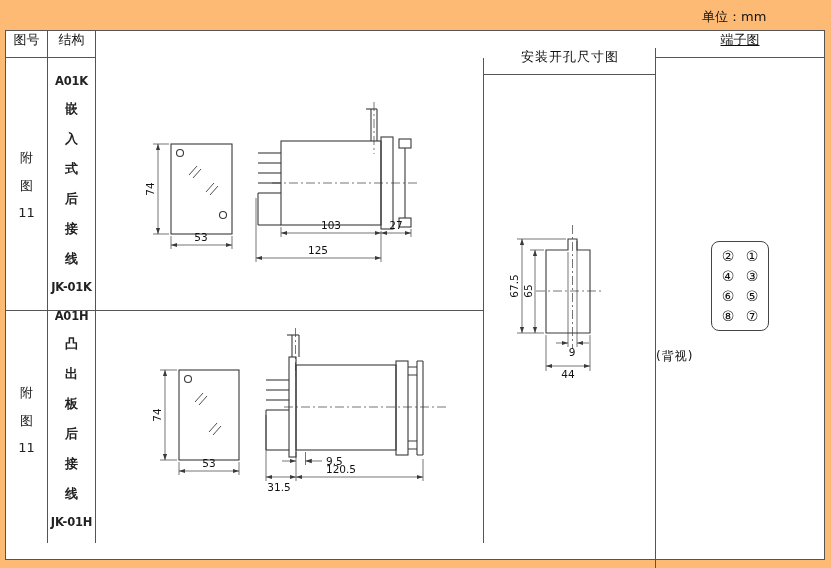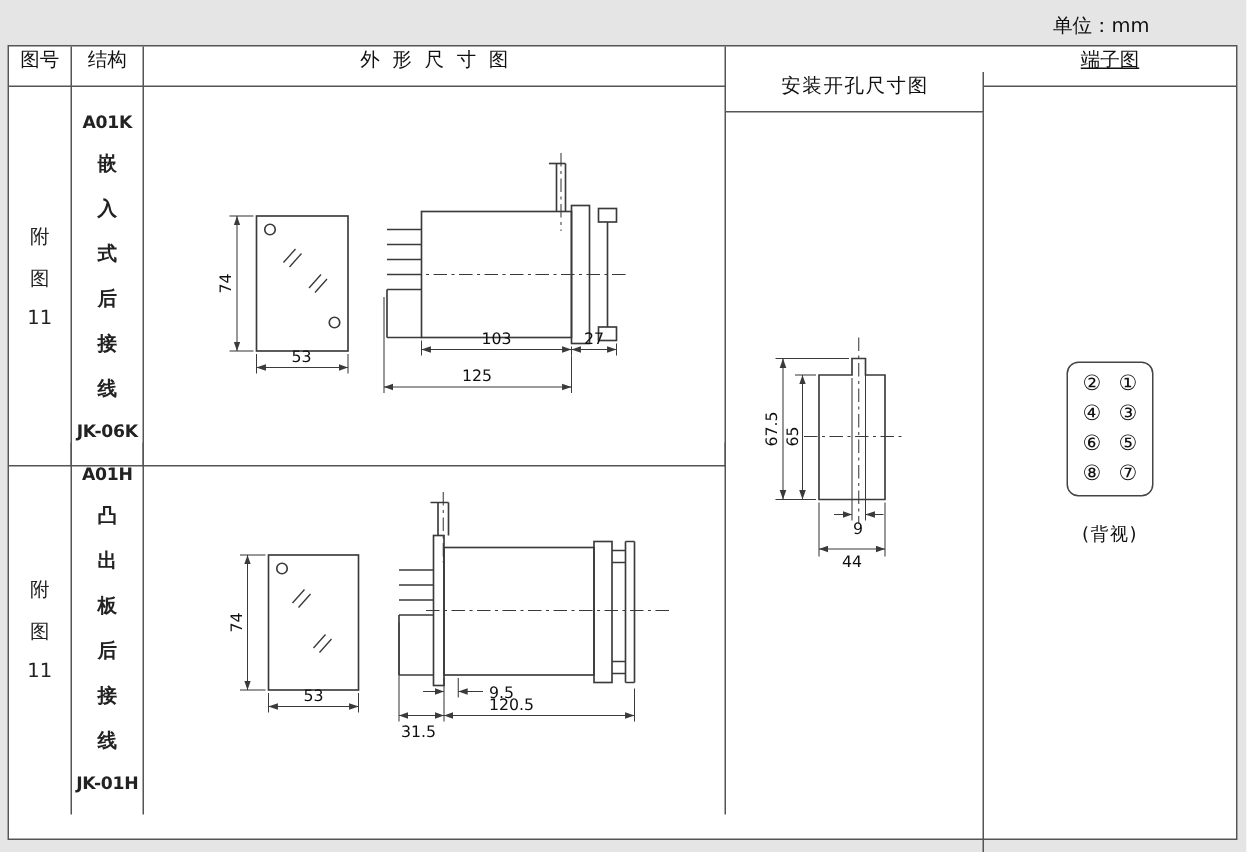--- a/index.html
+++ b/index.html
@@ -1,18 +1,18 @@
 <!DOCTYPE html>
 <html><head>
 <meta charset="utf-8">
 <style>
   * { margin:0; padding:0; box-sizing:border-box; }
   html,body { background:#fff; }
   body { width:831px; height:568px; font-family:"DejaVu Sans","Liberation Sans",sans-serif; color:#222; }
-  .page { position:relative; width:831px; height:568px; background:#e5e5e5; overflow:hidden; }
+  .page { position:relative; width:831px; height:568px; background:#fdba74; overflow:hidden; }
   .unit { position:absolute; top:8px; left:702px; font-size:13px; color:#111; }
   .tbl { position:absolute; left:5px; top:30px; width:820px; height:530px; border:1px solid #555; background:#fff; }
   .cell { position:absolute; }
   .br { border-right:1px solid #555; }
   .bb { border-bottom:1px solid #555; }
   .c1 { left:0; width:42px; }
   .c2 { left:42px; width:48px; }
   .c3 { left:90px; width:388px; }
   .c4 { left:478px; width:172px;margin-top:17px; }
   .c5 { left:650px; width:168px;text-decoration:underline; }
@@ -28,39 +28,36 @@
   .s-model, .s-code { font-size:11.5px; letter-spacing:-0.2px; }
   svg.draw { display:block; }
   svg .shape rect, svg .shape path, svg .shape line, svg .shape circle { fill:none; stroke:#3a3a3a; stroke-width:1.1; }
   svg .shape .thin { stroke-width:0.9; }
   svg .cl line { stroke:#3a3a3a; stroke-width:0.7; stroke-dasharray:9 3 2 3; }
   svg .dims line { stroke:#3a3a3a; stroke-width:0.7; fill:none; }
   svg text { font-size:10.5px; fill:#111; font-family:"DejaVu Sans",sans-serif; }
   .term-box { position:absolute; left:50%; transform:translateX(-50%); top:183px; width:58px; height:90px;
               border:1px solid #444; border-radius:8px; display:grid; grid-template-columns:1fr 1fr;
               align-content:space-evenly; justify-items:center; font-size:14px; padding:2px 4px; color:#111; }
-  .term-caption { position:absolute; top:290px; left:0; width:100%; text-align:center; font-size:12px; letter-spacing:1px; color:#111; }
+  .term-caption { position:absolute; top:290px; left:0; width:100%; font-size:12px; letter-spacing:1px; color:#111; }
 </style>
 </head>
 <body>
 
 <div class="page">
 
   <div class="unit">单位：mm</div>
 
   <div class="tbl">
 
     <div class="cell head br bb c1 r0">
       <span>图号</span>
     </div>
     <div class="cell head br bb c2 r0">
       <span>结构</span>
-    </div>
-    <div class="cell head br bb c3 r0">
-      <span class="sp-wide">外形尺寸图</span>
     </div>
     <div class="cell head br bb c4 r0">
       <span class="sp-mid">安装开孔尺寸图</span>
     </div>
     <div class="cell head bb c5 r0">
       <span>端子图</span>
     </div>
 
     <div class="cell fig br bb c1 r1">
       <div>附</div>
@@ -69,21 +66,21 @@
     </div>
 
     <div class="cell struct br bb c2 r1">
       <div class="s-model">A01K</div>
       <div>嵌</div>
       <div>入</div>
       <div>式</div>
       <div>后</div>
       <div>接</div>
       <div>线</div>
-      <div class="s-code">JK-06K</div>
+      <div class="s-code">JK-01K</div>
     </div>
 
     <div class="cell br bb c3 r1">
       <svg class="draw" width="388" height="252" viewBox="0 0 388 252">
         <defs>
           <marker id="a1" viewBox="0 0 10 10" refX="10" refY="5" markerWidth="9" markerHeight="9" orient="auto-start-reverse">
             <path d="M0,1.5 L10,5 L0,8.5 Z" fill="#3a3a3a"></path>
           </marker>
         </defs>
         <g class="shape">

